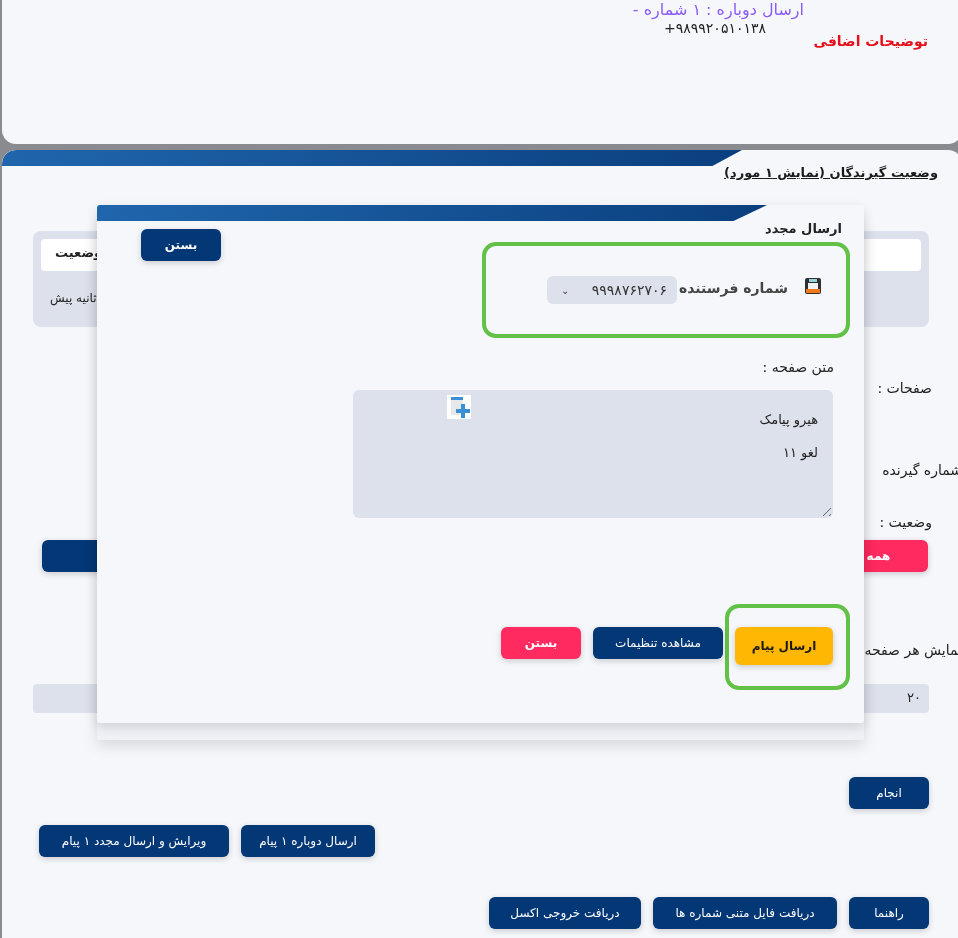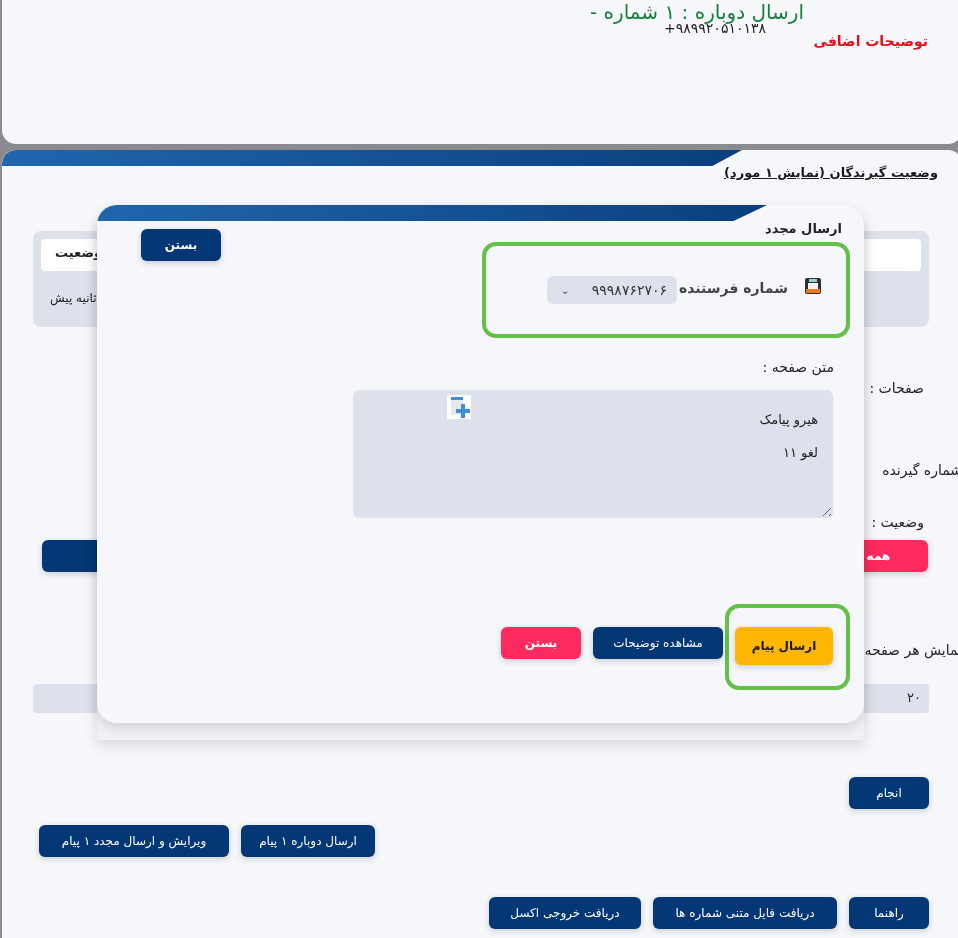--- a/index.html
+++ b/index.html
@@ -8,21 +8,21 @@
     background: #8a8b90;
     font-family: "DejaVu Sans", "Liberation Sans", sans-serif;
     position: relative;
     color: #222;
   }
   .top-panel {
     position: absolute; left: 2px; top: 0; width: 960px; height: 144px;
     background: #f5f7fb; border-radius: 0 0 14px 14px;
   }
   .top-panel .line1 {
-    position: absolute; right: 158px; top: 0px; font-size: 20px; color: #15803d; direction: rtl;
+    position: absolute; right: 158px; top: 0px; font-size: 16px; color: #8b5cf6; direction: rtl;
   }
   .top-panel .line2 {
     position: absolute; right: 196px; top: 20px; font-size: 14px; color: #222; direction: ltr;
   }
   .top-panel .extra-label {
     position: absolute; right: 34px; top: 21px; font-size: 14px; font-weight: bold; color: #e3101c; margin-top: 12px;
   }
   .main-panel {
     position: absolute; left: 2px; top: 150px; width: 960px; height: 800px;
     background: #f5f7fb; border-radius: 14px 14px 0 0; overflow: hidden;
@@ -42,39 +42,39 @@
   }
   .status-card .head {
     position: absolute; left: 8px; top: 8px; width: 880px; height: 32px; background: #fff; border-radius: 4px;
   }
   .status-card .head-label {
     position: absolute; left: 22px; top: 14px; font-size: 13px; font-weight: bold; direction: rtl;
   }
   .status-card .row-text {
     position: absolute; left: 17px; top: 60px; font-size: 12px; direction: rtl;
   }
-  .side-label { position: absolute; right: 38px; font-size: 14px; color: #222; direction: rtl; white-space: nowrap; }
+  .side-label { position: absolute; right: 30px; font-size: 14px; color: #222; direction: rtl; white-space: nowrap; }
   .btn {
     position: absolute; border: none; border-radius: 6px; font-family: "DejaVu Sans", sans-serif;
     font-size: 12px; color: #fff; background: #033776; display: flex; align-items: center; justify-content: center;
     box-shadow: 0 2px 6px rgba(0,0,0,0.18); cursor: pointer; white-space: nowrap; direction: rtl;
   }
   .btn.pink { background: #ff2a5f; font-weight: bold; }
   .btn.yellow { background: #ffb704; color: #1b1b1b; font-weight: bold; }
   .gray-input {
     position: absolute; background: #dde1ec; border-radius: 4px;
   }
   
   .modal-back {
     position: absolute; left: 97px; top: 220px; width: 767px; height: 520px; background: #eff1f6;
     box-shadow: 0 6px 14px rgba(0,0,0,0.12);
   }
   .modal {
     position: absolute; left: 97px; top: 205px; width: 767px; height: 518px;
-    background: #f5f7fb; border-radius: 20px; overflow: hidden;
+    background: #f5f7fb; border-radius: 3px; overflow: hidden;
     box-shadow: 0 4px 12px rgba(0,0,0,0.14);
   }
   .modal-bar {
     position: absolute; left: 0; top: 0; width: 670px; height: 16px;
     background: linear-gradient(90deg, #2066ad 0%, #0a3f7e 100%);
     clip-path: polygon(0 0, 100% 0, 95% 100%, 0 100%);
   }
   .modal-title {
     position: absolute; right: 22px; top: 16px; font-size: 13px; font-weight: bold; direction: rtl;
   }
@@ -176,15 +176,15 @@
     <div class="grip"></div>
   </div>
   <div class="add-icon">
     <div class="doc"></div>
       <div class="plus-v"></div>
       <div class="plus-h"></div>
   </div>
 
   <div class="highlight" style="left:628px; top:399px; width:125px; height:86px;"></div>
   <button class="btn yellow" style="left:638px; top:422px; width:98px; height:38px;text-align:right;">ارسال پیام</button>
-  <button class="btn" style="left:496px; top:422px; width:130px; height:32px;">مشاهده توضیحات</button>
+  <button class="btn" style="left:496px; top:422px; width:130px; height:32px;">مشاهده تنظیمات</button>
   <button class="btn pink" style="left:404px; top:422px; width:80px; height:32px;">بستن</button>
 </div>
 
 </body></html>

